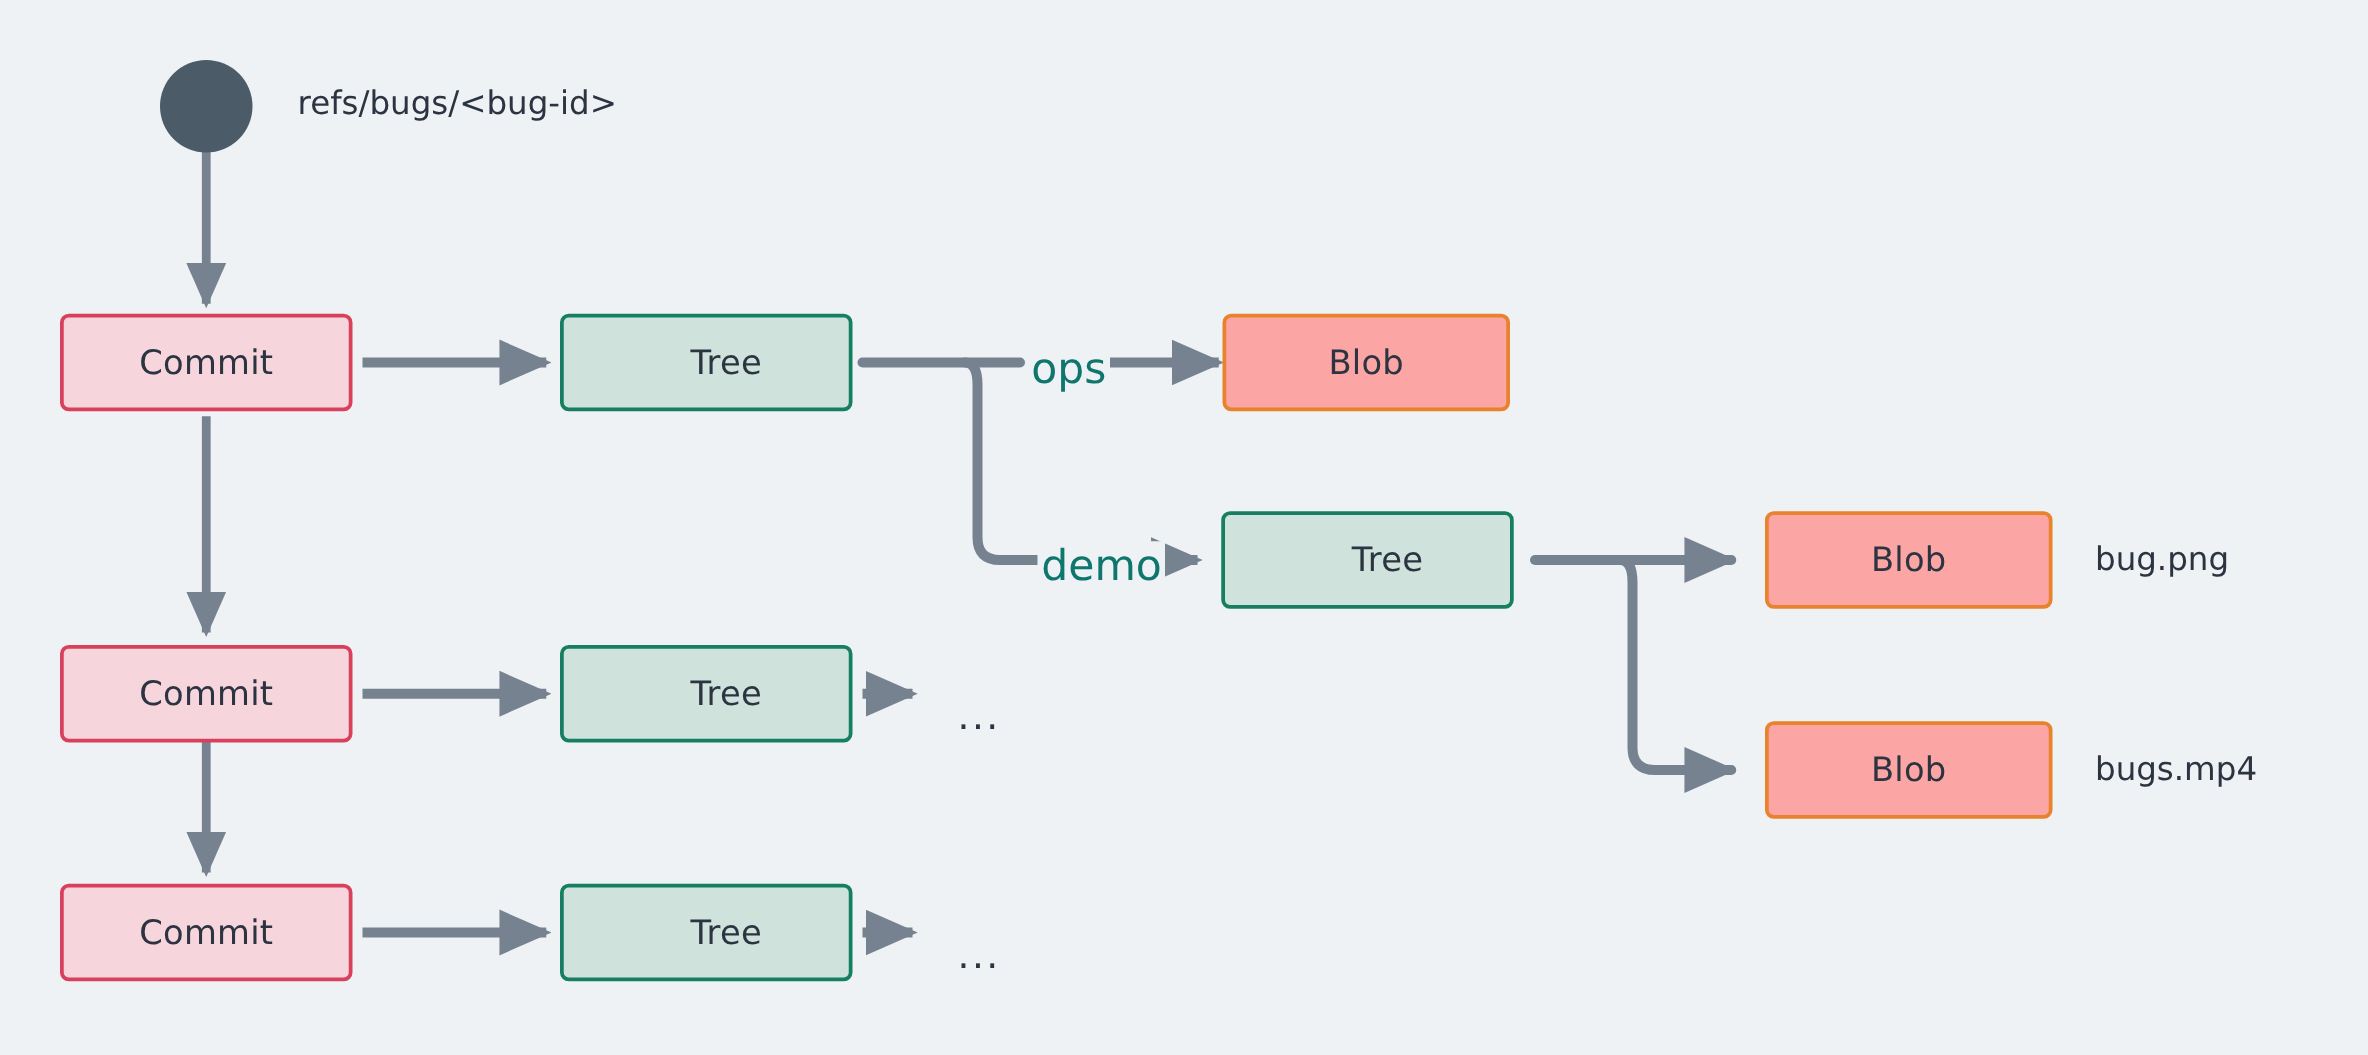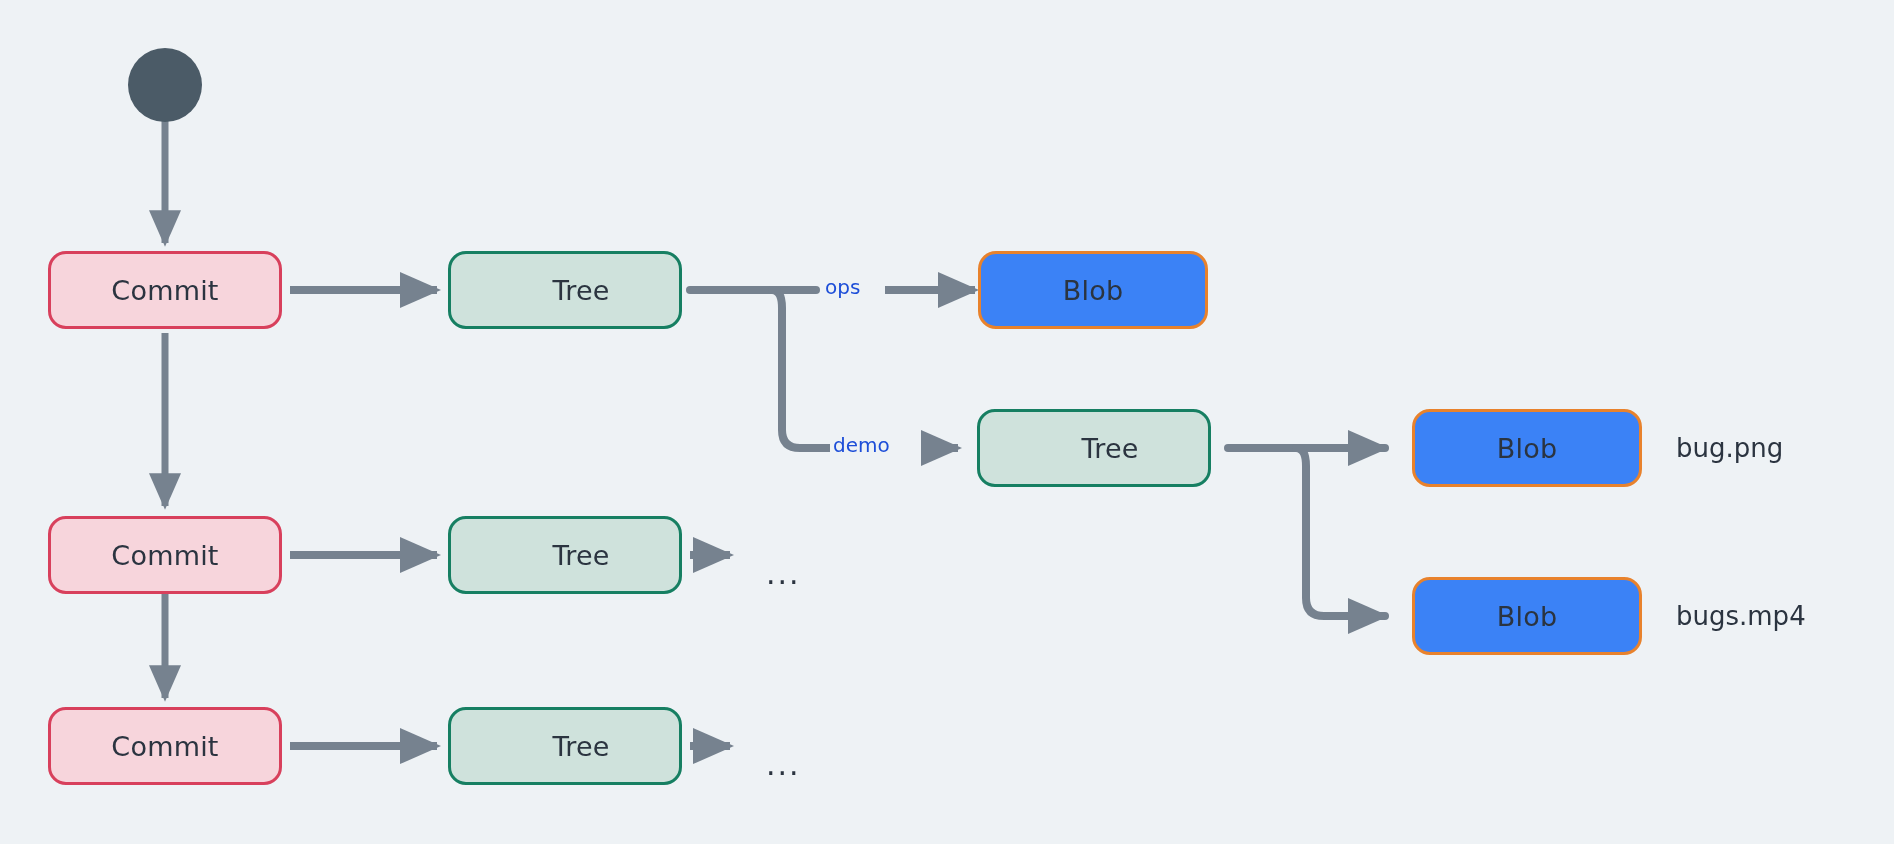--- a/index.html
+++ b/index.html
@@ -25,57 +25,57 @@
     top: 0;
     width: 1894px;
     height: 844px;
   }
   .node {
     position: absolute;
     box-sizing: border-box;
     display: flex;
     align-items: center;
     justify-content: center;
-    border-radius: 18px;
+    border-radius: 7px;
     border-width: 3px;
     border-style: solid;
     font-size: 27px;
     letter-spacing: 0.2px;
     color: #2b3440;
     font-family: "DejaVu Sans", sans-serif;
   }
   .node.commit {
     background: #f7d5dc;
     border-color: #d8405c;
   }
   .node.tree {
     background: #cfe2dc;
     border-color: #167f62;
     padding-left: 32px;
   }
   .node.blob {
-    background: #3b82f6;
+    background: #fca5a5;
     border-color: #e8822c;
   }
   .ref-dot {
     position: absolute;
     border-radius: 50%;
     background: #4b5b67;
   }
   .plain-label {
     position: absolute;
     font-size: 26px;
     color: #2b3440;
     white-space: nowrap;
     font-family: "DejaVu Sans", sans-serif;
   }
   .edge-label {
     position: absolute;
-    font-size: 20px;
-    color: #1d4ed8;
+    font-size: 34px;
+    color: #0f766e;
     white-space: nowrap;
     background: #eef2f5;
     padding: 0 3px;
     font-family: "DejaVu Sans", sans-serif;
     text-align: right;
   }
   .ellipsis {
     position: absolute;
     font-size: 30px;
     color: #2b3440;
@@ -111,20 +111,21 @@
     <path d="M 935 448 L 958 448" stroke="#76828f" stroke-width="8" fill="none" marker-end="url(#arrow)"></path>
 
     <path d="M 1228 448 L 1385 448" stroke="#76828f" stroke-width="8" fill="none" marker-end="url(#arrow)" stroke-linecap="round"></path>
     <path d="M 1296 448 Q 1306 448 1306 466 L 1306 598 Q 1306 616 1324 616 L 1385 616" stroke="#76828f" stroke-width="8" fill="none" marker-end="url(#arrow)" stroke-linecap="round"></path>
 
     <path d="M 690 555 L 730 555" stroke="#76828f" stroke-width="8" fill="none" marker-end="url(#arrow)"></path>
     <path d="M 690 746 L 730 746" stroke="#76828f" stroke-width="8" fill="none" marker-end="url(#arrow)"></path>
   </svg>
 
   <div class="ref-dot" style="left:128px; top:48px; width:74px; height:74px;"></div>
+  <div class="plain-label" style="left:238px; top:68px;">refs/bugs/&lt;bug-id&gt;</div>
 
   <div class="node commit" style="left:48px; top:251px; width:234px; height:78px;">
     <span>Commit</span>
   </div>
   <div class="node tree" style="left:448px; top:251px; width:234px; height:78px;">
     <span>Tree</span>
   </div>
   <div class="edge-label" style="left:822px; top:275px;">ops</div>
   <div class="node blob" style="left:978px; top:251px; width:230px; height:78px;">
     <span>Blob</span>

